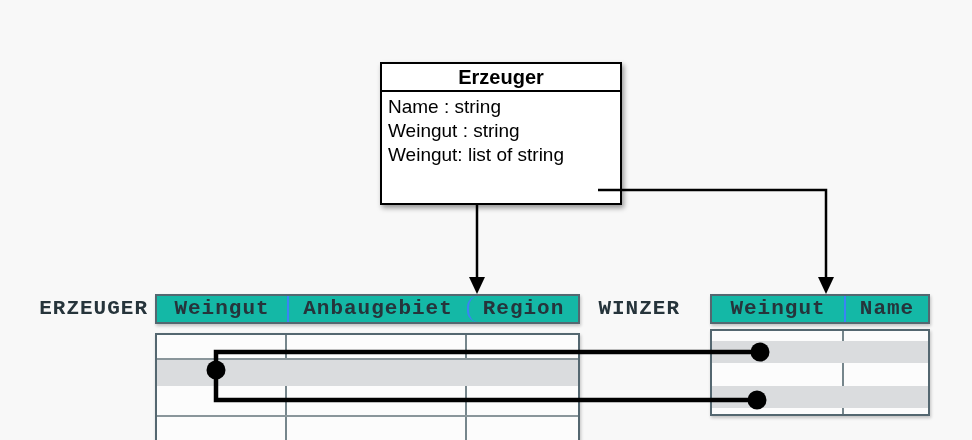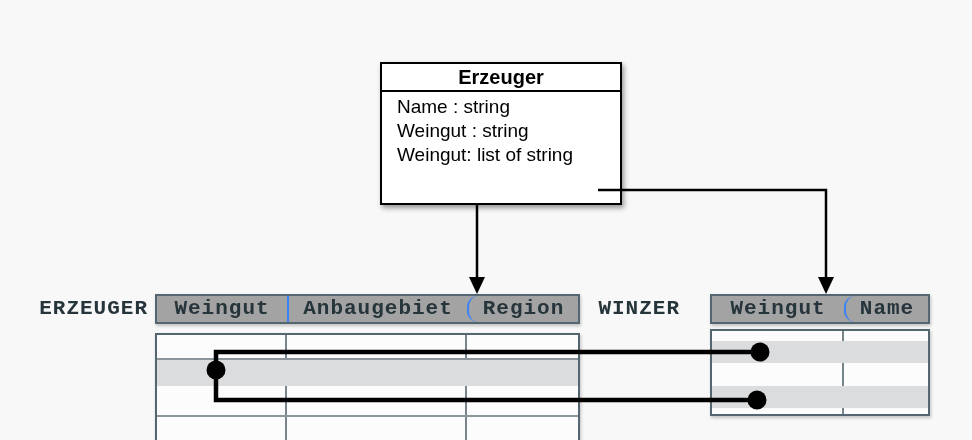--- a/index.html
+++ b/index.html
@@ -10,51 +10,51 @@
   .class-box{
     position:absolute;left:380px;top:14px;width:242px;height:143px;
     background:#ffffff;border:2px solid #000;box-sizing:border-box;
     box-shadow:2px 3px 5px rgba(0,0,0,.40);
     z-index:3;
   }
   .class-title{
     height:26px;line-height:26px;border-bottom:2px solid #000;
     text-align:center;font-weight:bold;font-size:20px;color:#000;
   }
-  .class-attrs{padding:3px 0 0 15px;}
+  .class-attrs{padding:3px 0 0 6px;}
   .class-attrs div{font-size:19px;line-height:24px;color:#000;white-space:nowrap;}
 
   
   .mono{font-family:"Liberation Mono",monospace;font-weight:bold;color:#26343b;letter-spacing:1px;}
 
   .tbl-label{
     position:absolute;top:246px;height:30px;line-height:30px;
     font-size:21px;text-align:right;z-index:2;
   }
   .tbl-label.erz{left:28px;width:120px;}
   .tbl-label.win{left:576px;width:104px;}
 
   .tbl-header{
     position:absolute;top:246px;height:30px;box-sizing:border-box;
-    border:2px solid #546770;background:#a3a3a3;display:flex;
+    border:2px solid #546770;background:#14b8a6;display:flex;
     box-shadow:1px 2px 3px rgba(0,0,0,.22);z-index:2;
   }
   .tbl-header .cell{
     font-size:21px;line-height:26px;text-align:center;
     box-sizing:border-box;
   }
   .tbl-header .cell + .cell{border-left:2px solid #3b82f6;}
 
   .hdr-erz{left:155px;width:425px;}
   .hdr-erz .c1{width:130px;}
   .hdr-erz .c2{width:180px;}
   .hdr-erz .c3{flex:1;border-radius:11px;}
   .hdr-win{left:710px;width:220px;}
   .hdr-win .c1{width:132px;}
-  .hdr-win .c2{flex:1;border-radius:11px;}
+  .hdr-win .c2{flex:1;}
 
   .tbl-body{
     position:absolute;box-sizing:border-box;background:#fcfcfc;
     border:2px solid #546770;box-shadow:1px 2px 3px rgba(0,0,0,.22);
     z-index:1;
   }
   .body-erz{left:155px;top:285px;width:425px;height:118px;}
   .body-win{left:710px;top:281px;width:220px;height:87px;}
 
   .vsep{position:absolute;top:0;bottom:0;width:2px;background:#76868c;z-index:1;}

